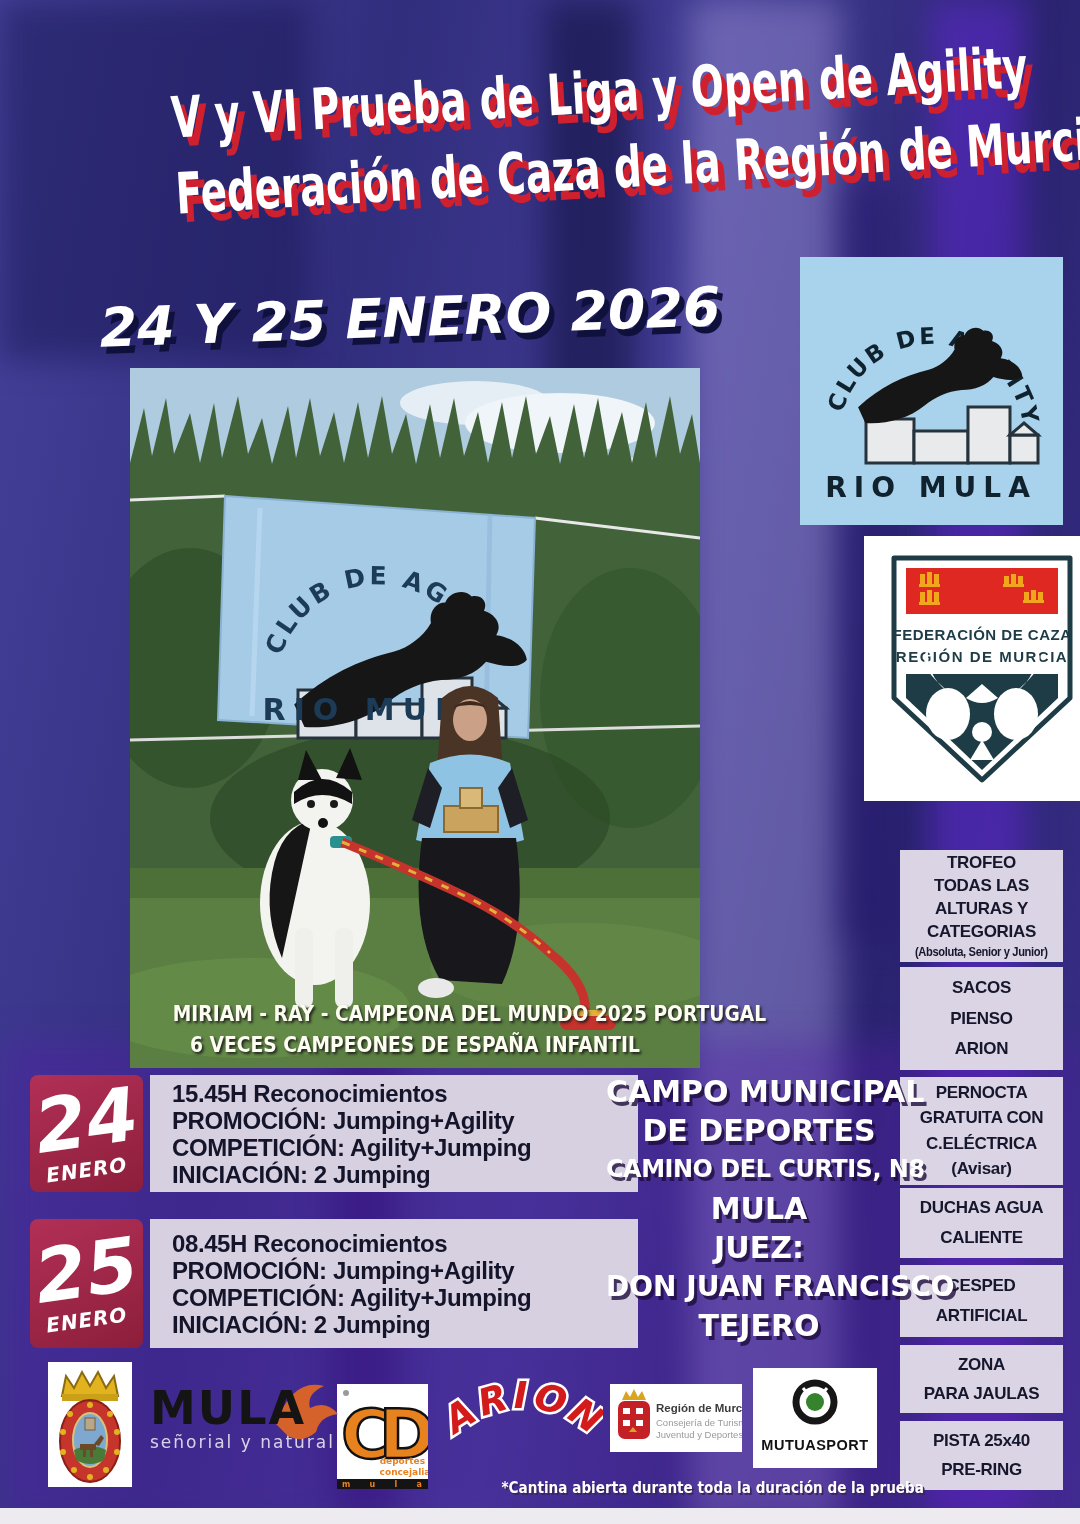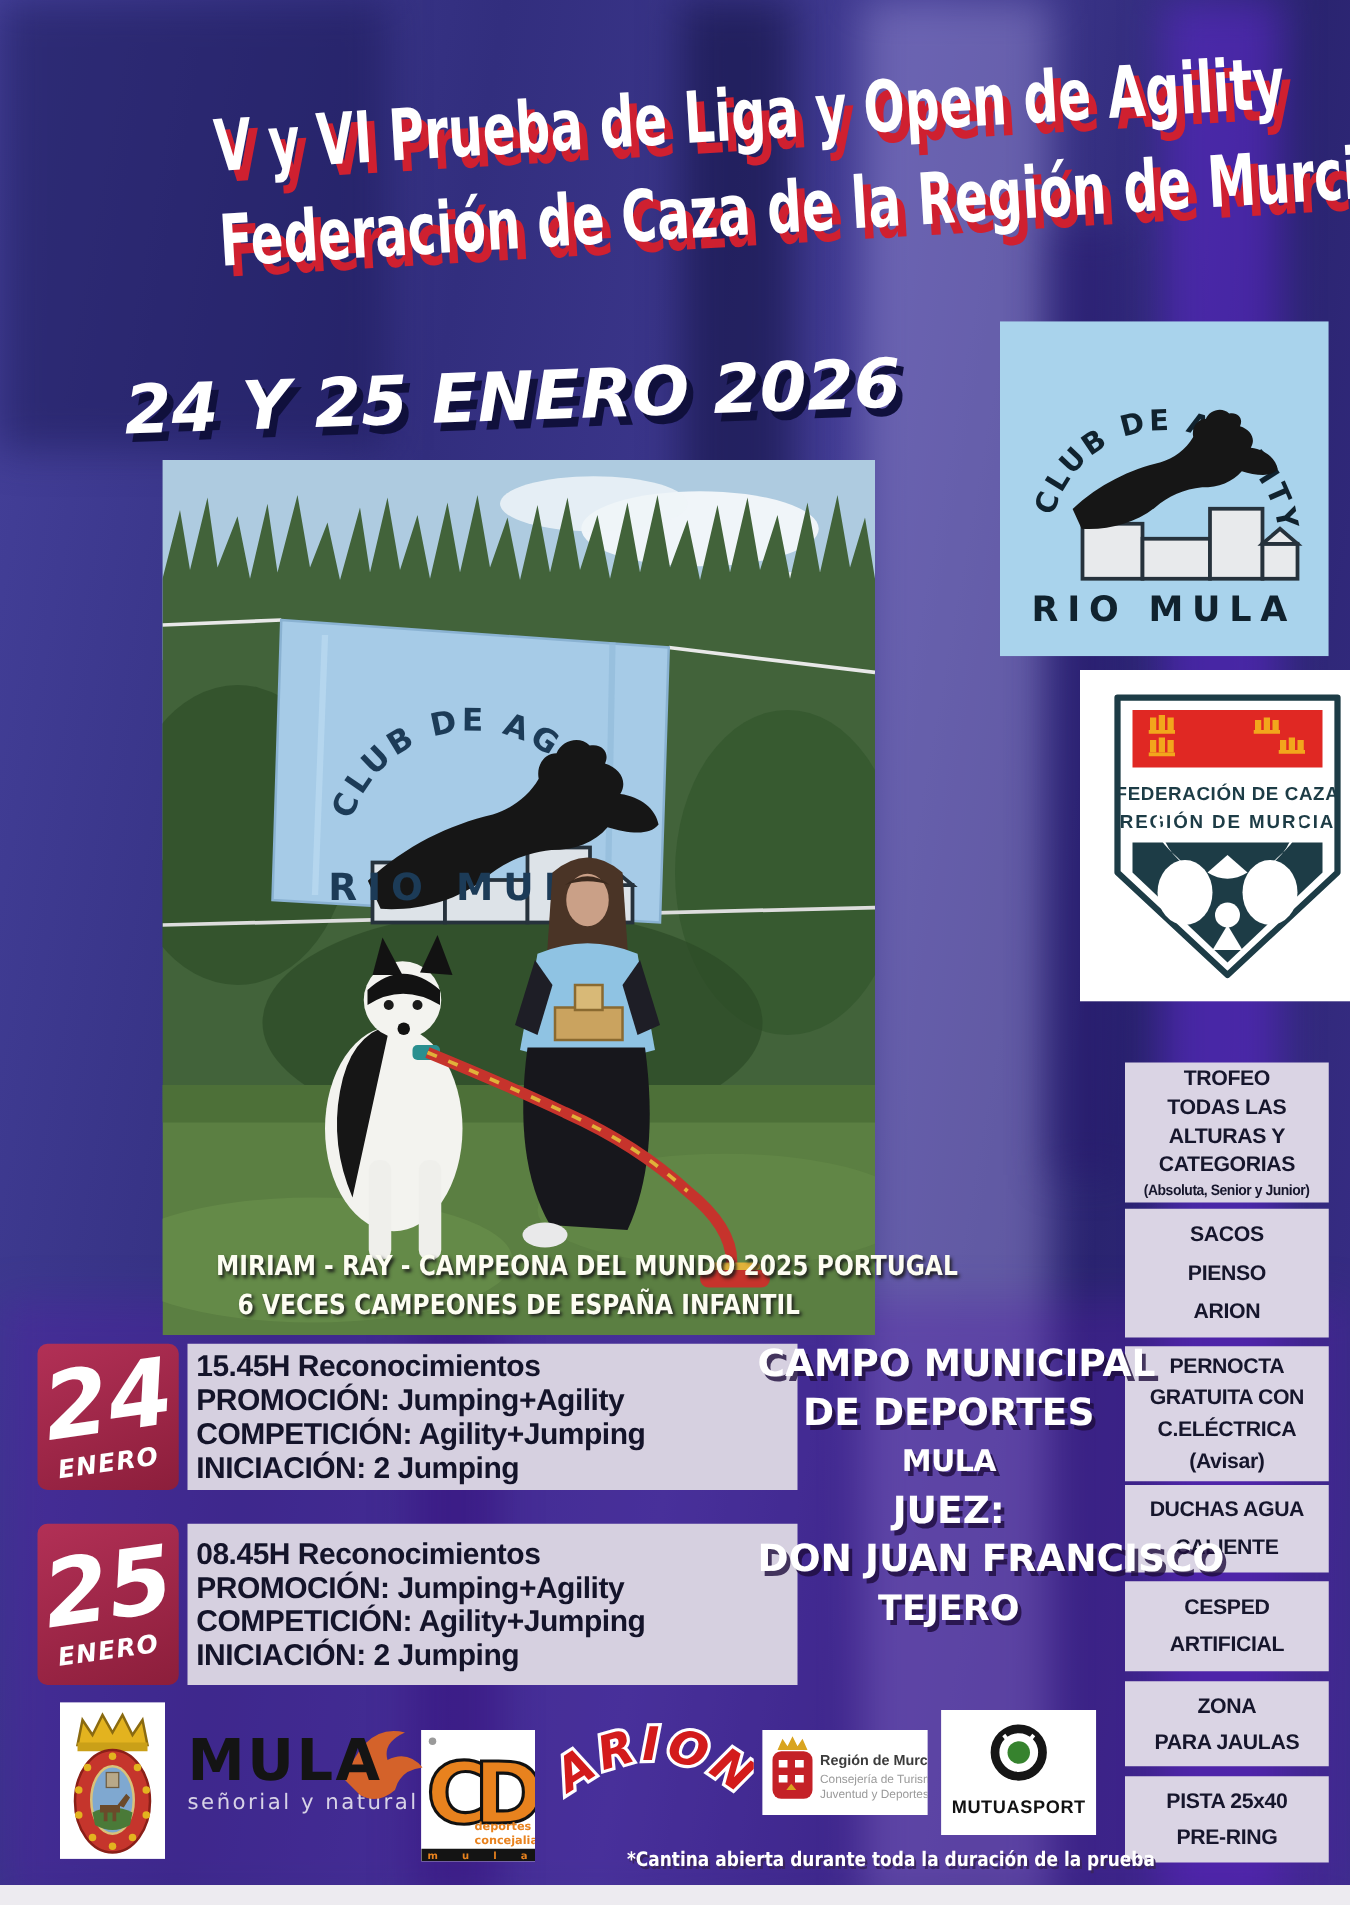--- a/index.html
+++ b/index.html
@@ -43,21 +43,21 @@
   .amenity-note{font-size:12px;letter-spacing:-.4px;white-space:nowrap;transform:scaleX(.93);}
 
   .day-box{position:absolute;left:30px;width:113px;border-radius:8px;color:#fff;
     background:linear-gradient(155deg,#b23056 0%,#8c1e3b 100%);
     display:flex;flex-direction:column;align-items:center;justify-content:center;}
   .day-num{font-size:74px;font-weight:800;font-style:italic;line-height:.95;
     transform:rotate(-8deg);}
   .day-month{font-size:20px;font-weight:800;font-style:italic;letter-spacing:1px;
     transform:rotate(-8deg);margin-top:2px;}
   .sched-box{position:absolute;left:150px;width:488px;background:#d6d0e0;color:#14142a;
-    display:flex;flex-direction:column;justify-content:center;padding-left:7px;
+    display:flex;flex-direction:column;justify-content:center;padding-left:22px;
     box-sizing:border-box;font-family:"Liberation Sans",sans-serif;}
   .sched-line{font-size:24px;font-weight:800;line-height:27px;letter-spacing:-.4px;white-space:nowrap;}
 
   .venue{position:absolute;left:606px;top:1072px;width:306px;text-align:center;color:#fff;
     font-weight:800;text-shadow:3px 4px 0 rgba(30,12,60,.8);}
   .venue-line{font-size:30px;line-height:39px;white-space:nowrap;}
   .venue-line:nth-child(3){font-size:24px;letter-spacing:-.5px;}
   .venue-line:nth-child(6){font-size:28px;}
 
   .sponsor{position:absolute;}
@@ -300,20 +300,21 @@
   <div class="sched-box" style="top:1219px;height:129px;">
     <div class="sched-line">08.45H Reconocimientos</div>
     <div class="sched-line">PROMOCIÓN: Jumping+Agility</div>
     <div class="sched-line">COMPETICIÓN: Agility+Jumping</div>
     <div class="sched-line">INICIACIÓN: 2 Jumping</div>
   </div>
 
   <div class="venue">
     <div class="venue-line">CAMPO MUNICIPAL</div>
     <div class="venue-line">DE DEPORTES</div>
+    <div class="venue-line">CAMINO DEL CURTIS, N8</div>
     <div class="venue-line">MULA</div>
     <div class="venue-line">JUEZ:</div>
     <div class="venue-line">DON JUAN FRANCISCO</div>
     <div class="venue-line">TEJERO</div>
   </div>
 
   <div class="sponsor escudo-box">
     <svg width="84" height="125" viewBox="0 0 84 125">
       <rect width="84" height="125" fill="#fff"></rect>
       <polygon points="14,34 18,14 26,26 34,10 42,24 50,10 58,26 66,14 70,34" fill="#e3b31f" stroke="#8a6a10" stroke-width="2"></polygon>

